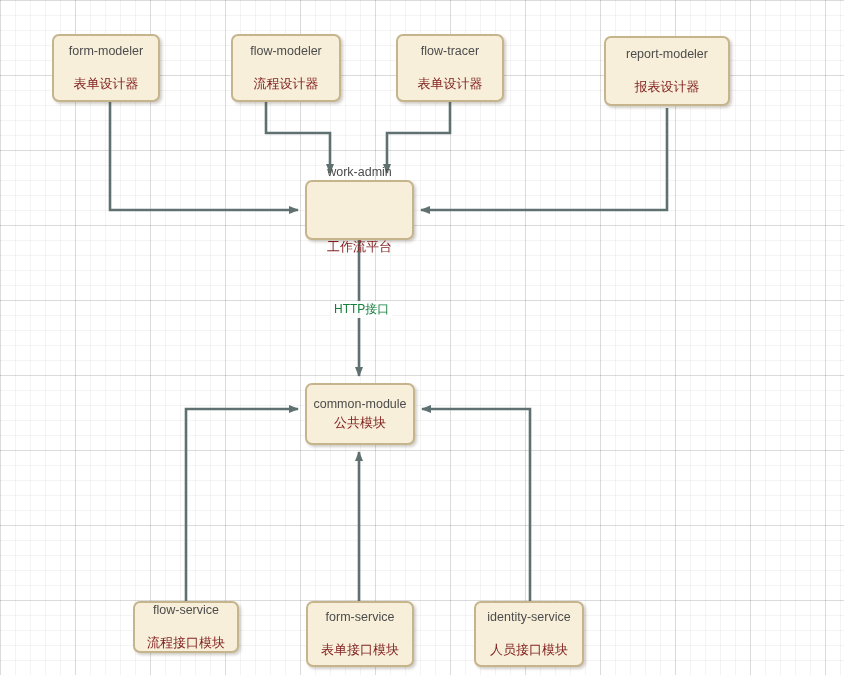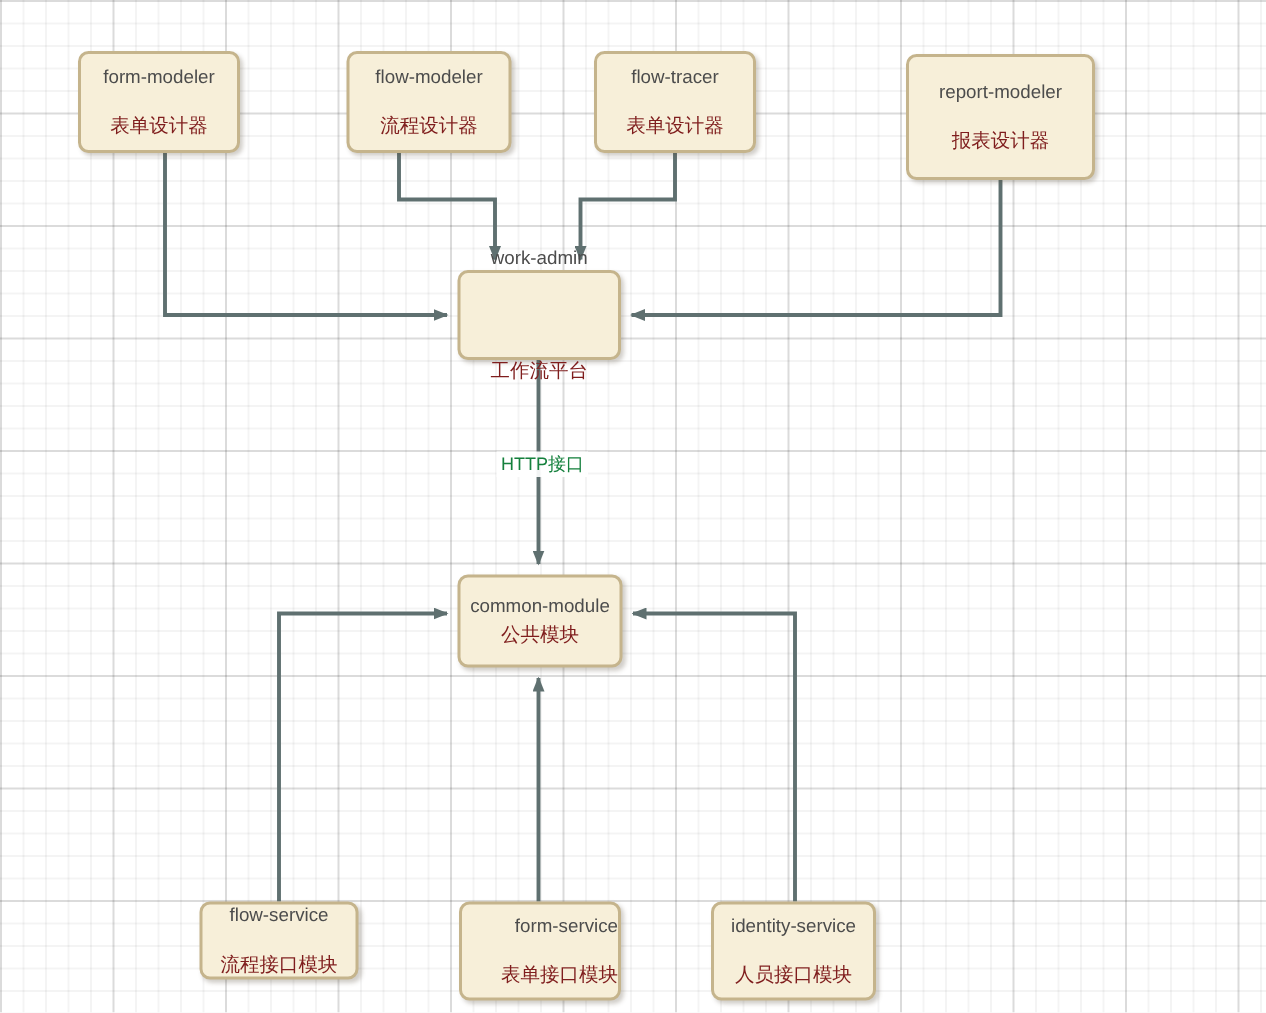--- a/index.html
+++ b/index.html
@@ -105,37 +105,37 @@
         <div class="subtitle">表单设计器</div>
       </div>
       <div class="node gap-wide" style="left: 211px; top: 34px; width: 110px; height: 68px; margin-left: 20px;">
         <div class="title">flow-modeler</div>
         <div class="subtitle">流程设计器</div>
       </div>
       <div class="node gap-wide" style="left: 396px; top: 34px; width: 108px; height: 68px;">
         <div class="title">flow-tracer</div>
         <div class="subtitle">表单设计器</div>
       </div>
-      <div class="node gap-wide" style="left: 604px; top: 36px; width: 126px; height: 84px;">
+      <div class="node gap-wide" style="left: 604px; top: 36px; width: 126px; height: 70px;">
         <div class="title">report-modeler</div>
         <div class="subtitle">报表设计器</div>
       </div>
       <div class="node gap-wide" style="left: 305px; top: 180px; width: 109px; height: 60px; gap: 42px;">
         <div class="title">work-admin</div>
         <div class="subtitle">工作流平台</div>
       </div>
       <div class="node gap-tight" style="left: 305px; top: 383px; width: 110px; height: 62px;">
         <div class="title">common-module</div>
         <div class="subtitle">公共模块</div>
       </div>
       <div class="node gap-wide" style="left: 133px; top: 601px; width: 106px; height: 52px;">
         <div class="title">flow-service</div>
         <div class="subtitle">流程接口模块</div>
       </div>
-      <div class="node gap-wide" style="left: 306px; top: 601px; width: 108px; height: 66px; align-items: flex-end;">
+      <div class="node gap-wide" style="left: 306px; top: 601px; width: 108px; height: 66px;">
         <div class="title">form-service</div>
         <div class="subtitle">表单接口模块</div>
       </div>
       <div class="node gap-wide" style="left: 474px; top: 601px; width: 110px; height: 66px;">
         <div class="title">identity-service</div>
         <div class="subtitle">人员接口模块</div>
       </div>
     </div>
 
   <div class="edge-label" style="left:331px; top:301px;">HTTP接口</div>

